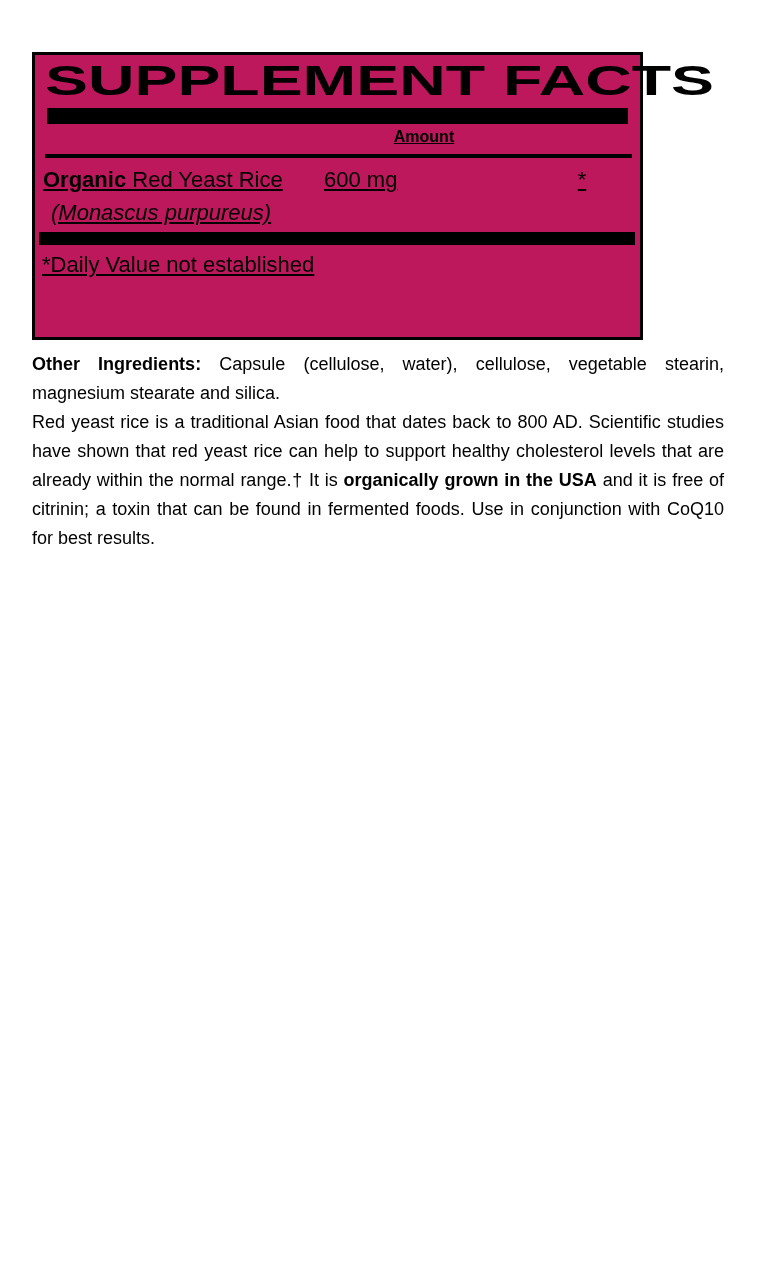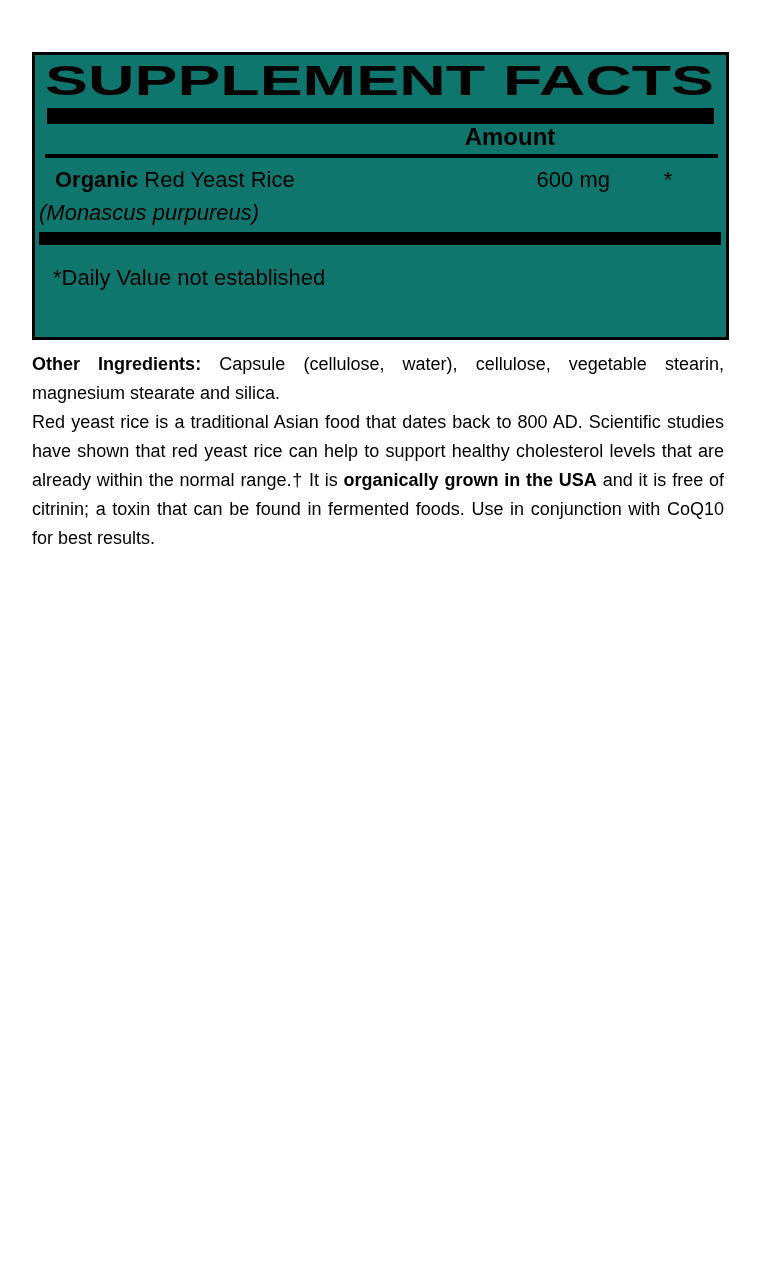--- a/index.html
+++ b/index.html
@@ -8,62 +8,63 @@
     position:relative;
     font-family:"Liberation Sans", sans-serif;
     color:#000000;
     overflow:hidden;
   }
 
   
   .label-box {
     position:absolute;
     left:32px; top:52px;
-    width:697px; height:288px;
+    width:611px; height:288px;
     border:3px solid #000;
-    background:#0f766e;
+    background:#be185d;
+    text-decoration:underline;
   }
   .sf-title-wrap { margin:2px 10px 0 10px; height:46px; }
   .sf-title-wrap svg { display:block; width:671px; height:46px; }
   .sf-title-wrap text {
     font-family:"Liberation Sans", sans-serif;
     font-weight:bold;
     font-size:42px;
     fill:#000;
   }
   .serving-size {
     margin:1px 10px 0 10px;
     font-size:22px;
     line-height:26px;
   }
   .bar-thick-top { height:16px; background:#000; margin:5px 12px 0 12px; }
   .col-grid {
     display:grid;
     grid-template-columns:1fr 200px 116px;
     width:100%;
   }
-  .hdr-row { margin-top:2px; font-weight:bold; font-size:24px; line-height:22px; }
+  .hdr-row { margin-top:2px; font-weight:bold; font-size:16px; line-height:22px; }
   .hdr-cell { text-align:center; }
   .hdr-divider { height:4px; background:#000; margin:6px 8px 0 10px; }
   .main-row { margin-top:9px; font-size:22px; line-height:26px; }
-  .ingredient-cell { padding-left:20px; }
-  .amount-cell { text-align:right; }
+  .ingredient-cell { padding-left:8px; }
+  .amount-cell { text-align:left; }
   .dv-cell { text-align:center; }
   .bold-txt { font-weight:bold; }
   .latin-name {
     margin-top:7px;
-    padding-left:4px;
+    padding-left:16px;
     font-size:22px;
     line-height:26px;
     font-style:italic;
   }
   .bar-thick-bottom { height:13px; background:#000; margin:6px 5px 0 4px; }
   .footnote {
-    margin-top:20px;
-    padding-left:18px;
+    margin-top:7px;
+    padding-left:7px;
     font-size:22px;
     line-height:26px;
   }
 
   
   .para {
     position:absolute;
     left:32px;
     width:692px;
     font-size:18px;

